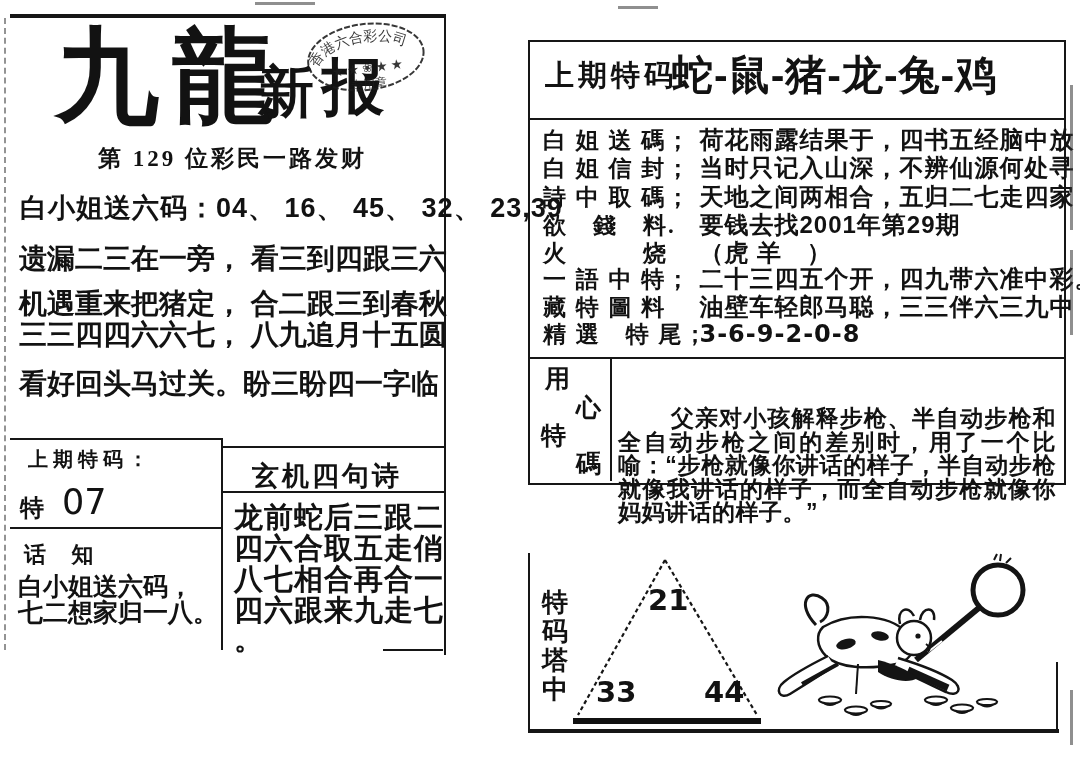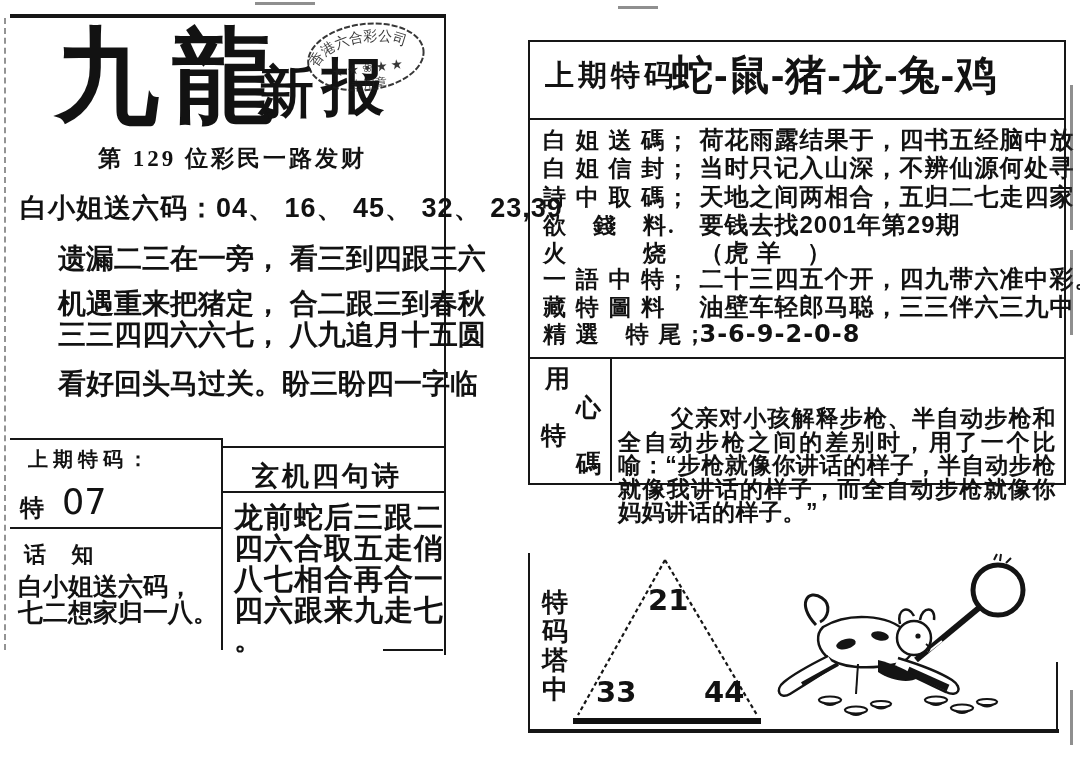--- a/index.html
+++ b/index.html
@@ -11,21 +11,21 @@
   .kai{font-family:"Liberation Serif",serif;font-weight:700;}
   .song{font-family:"DejaVu Serif","Liberation Serif",serif;}
   .line{background:#161616;}
   .dashv{border-left:2px dashed #2a2a2a;opacity:.5;}
   
   .title-big{font-size:104px;font-weight:900;line-height:1;letter-spacing:0;}
   .title-mid{font-weight:900;line-height:1;}
   .subtitle{font-size:23px;letter-spacing:3px;font-weight:700;}
   
   .codes{font-size:27px;letter-spacing:1px;text-align:center;}
-  .lpoem{font-size:28px;letter-spacing:0px;white-space:nowrap;margin-left:39px;}
+  .lpoem{font-size:28px;letter-spacing:0px;white-space:nowrap;}
   
   .small-kai{font-size:20px;letter-spacing:5px;text-align:center;}
   .note{font-size:25px;line-height:26px;white-space:nowrap;}
   .mystery-line{font-size:29px;letter-spacing:1px;line-height:31px;white-space:nowrap;}
   
   .zlabel{font-size:29px;letter-spacing:4px;}
   .zvalue{font-size:41px;font-weight:900;letter-spacing:1px;white-space:nowrap;text-align:right;}
   .tip-row{position:absolute;left:543px;width:520px;white-space:nowrap;}
   .tip-label{display:inline-block;width:152px;font-size:23px;font-weight:700;
              font-family:"Liberation Serif",serif;letter-spacing:2px;}

